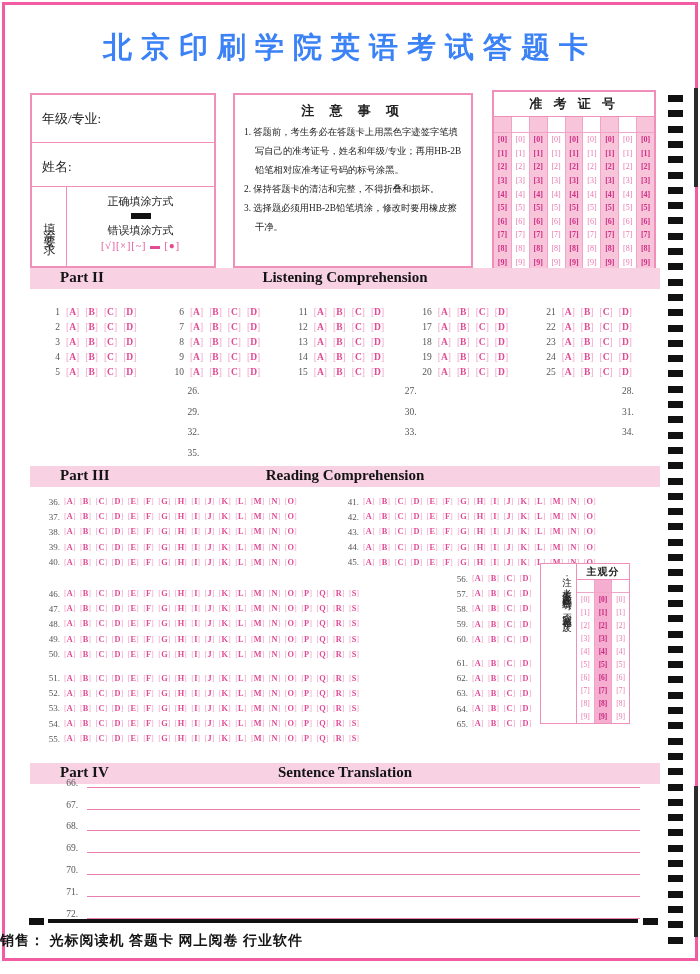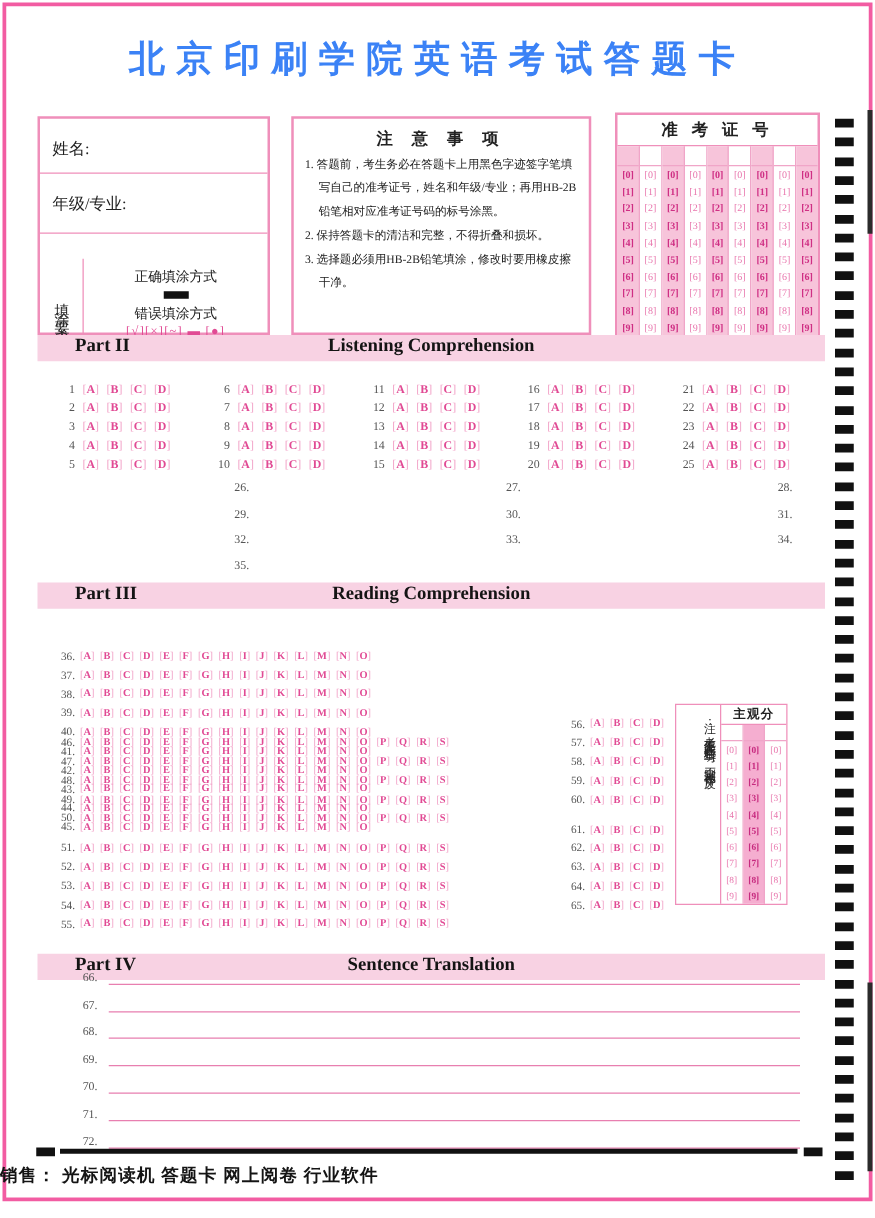--- a/index.html
+++ b/index.html
@@ -9,21 +9,21 @@
 
   .title{position:absolute;top:28px;left:0;width:100%;text-align:center;
          font-size:29px;font-weight:bold;letter-spacing:9px;color:#3b82f6;}
 
   
   .info-box{position:absolute;left:30px;top:93px;width:186px;height:175px;
             border:2px solid #ef8fba;box-sizing:border-box;}
   .info-row{box-sizing:border-box;font-size:13px;color:#222;padding:15px 0 0 10px;}
   .row-name{height:44px;border-bottom:1px solid #ef8fba;}
   .row-grade{height:48px;border-bottom:1px solid #ef8fba;}
-  .row-fill{display:flex;height:79px;margin-top:20px;}
+  .row-fill{display:flex;height:79px;}
   .fill-label{width:34px;border-right:1px solid #ef8fba;display:flex;align-items:center;
               justify-content:center;writing-mode:vertical-lr;text-orientation:upright;
               font-size:12px;letter-spacing:7px;color:#222;}
   .fill-right{flex:1;text-align:center;font-size:11px;color:#222;padding-top:7px;}
   .black-bar{width:20px;height:6px;background:#111;margin:4px auto 4px;}
   .wrong-marks{color:#e14a94;font-size:10px;margin-top:2px;letter-spacing:1px;}
 
   
   .notice-box{position:absolute;left:233px;top:93px;width:240px;height:175px;
               border:2px solid #ef8fba;box-sizing:border-box;padding:7px 9px 0 9px;}
@@ -62,21 +62,21 @@
 
   #mcq-25{position:absolute;left:42px;top:304px;width:596px;height:76px;
           display:flex;justify-content:space-between;}
   .mcq-col{display:flex;flex-direction:column;justify-content:space-between;}
 
   #blanks-26-35{position:absolute;left:46px;top:386px;width:594px;
                 display:grid;grid-template-columns:1fr 1fr 1fr;column-gap:58px;row-gap:8.5px;}
   .blank-row{display:flex;align-items:flex-end;height:12px;font-size:9.5px;color:#555;flex-direction:column;}
   .blank-line{flex:1;border-bottom:1.5px solid #e87fb0;margin-left:3px;}
 
-  #rc-36-45{position:absolute;left:40px;top:517px;width:598px;display:flex;flex-direction:column;}
+  #rc-36-45{position:absolute;left:40px;top:494px;width:598px;display:flex;}
   .rc-col{width:50%;}
 
   #rc-46-55{position:absolute;left:40px;top:554px;width:440px;margin-top:32px;}
   #rc-56-65{position:absolute;left:448px;top:571px;width:110px;}
   .gap-top{margin-top:8.5px;}
 
   
   .score-box{position:absolute;left:540px;top:563px;width:90px;height:161px;
              border:1.5px solid #ef8fba;box-sizing:border-box;display:flex;background:#fff;}
   .score-note{width:35px;box-sizing:border-box;padding:5px 1px;writing-mode:vertical-rl;
@@ -114,22 +114,22 @@
 </style>
 </head>
 <body>
 
 <div class="sheet">
   <div class="frame"></div>
 
   <div class="title">北京印刷学院英语考试答题卡</div>
 
   <div class="info-box">
+    <div class="info-row row-grade">年级/专业:</div>
     <div class="info-row row-name">姓名:</div>
-    <div class="info-row row-grade">年级/专业:</div>
     <div class="row-fill">
       <div class="fill-label">填涂要求</div>
       <div class="fill-right">
         <div>正确填涂方式</div>
         <div class="black-bar"></div>
         <div>错误填涂方式</div>
         <div class="wrong-marks">[√][×][~] ▬ [●]</div>
       </div>
     </div>
   </div>

